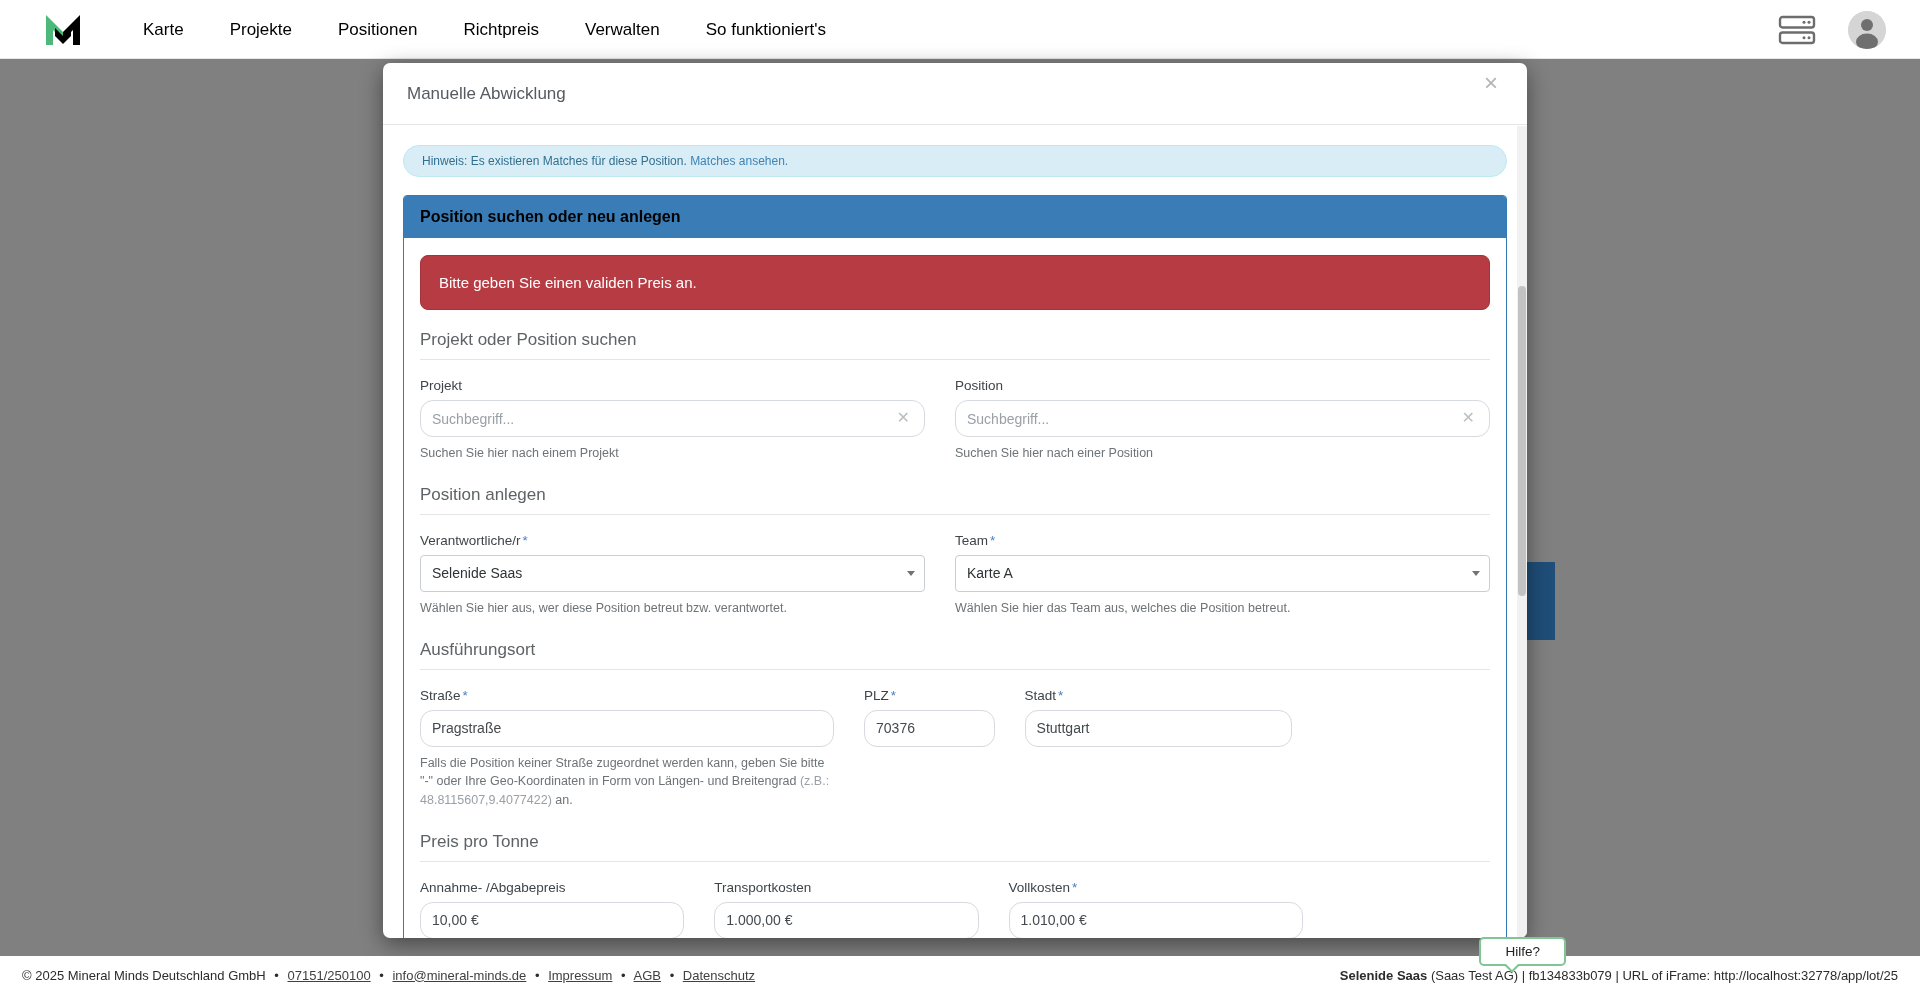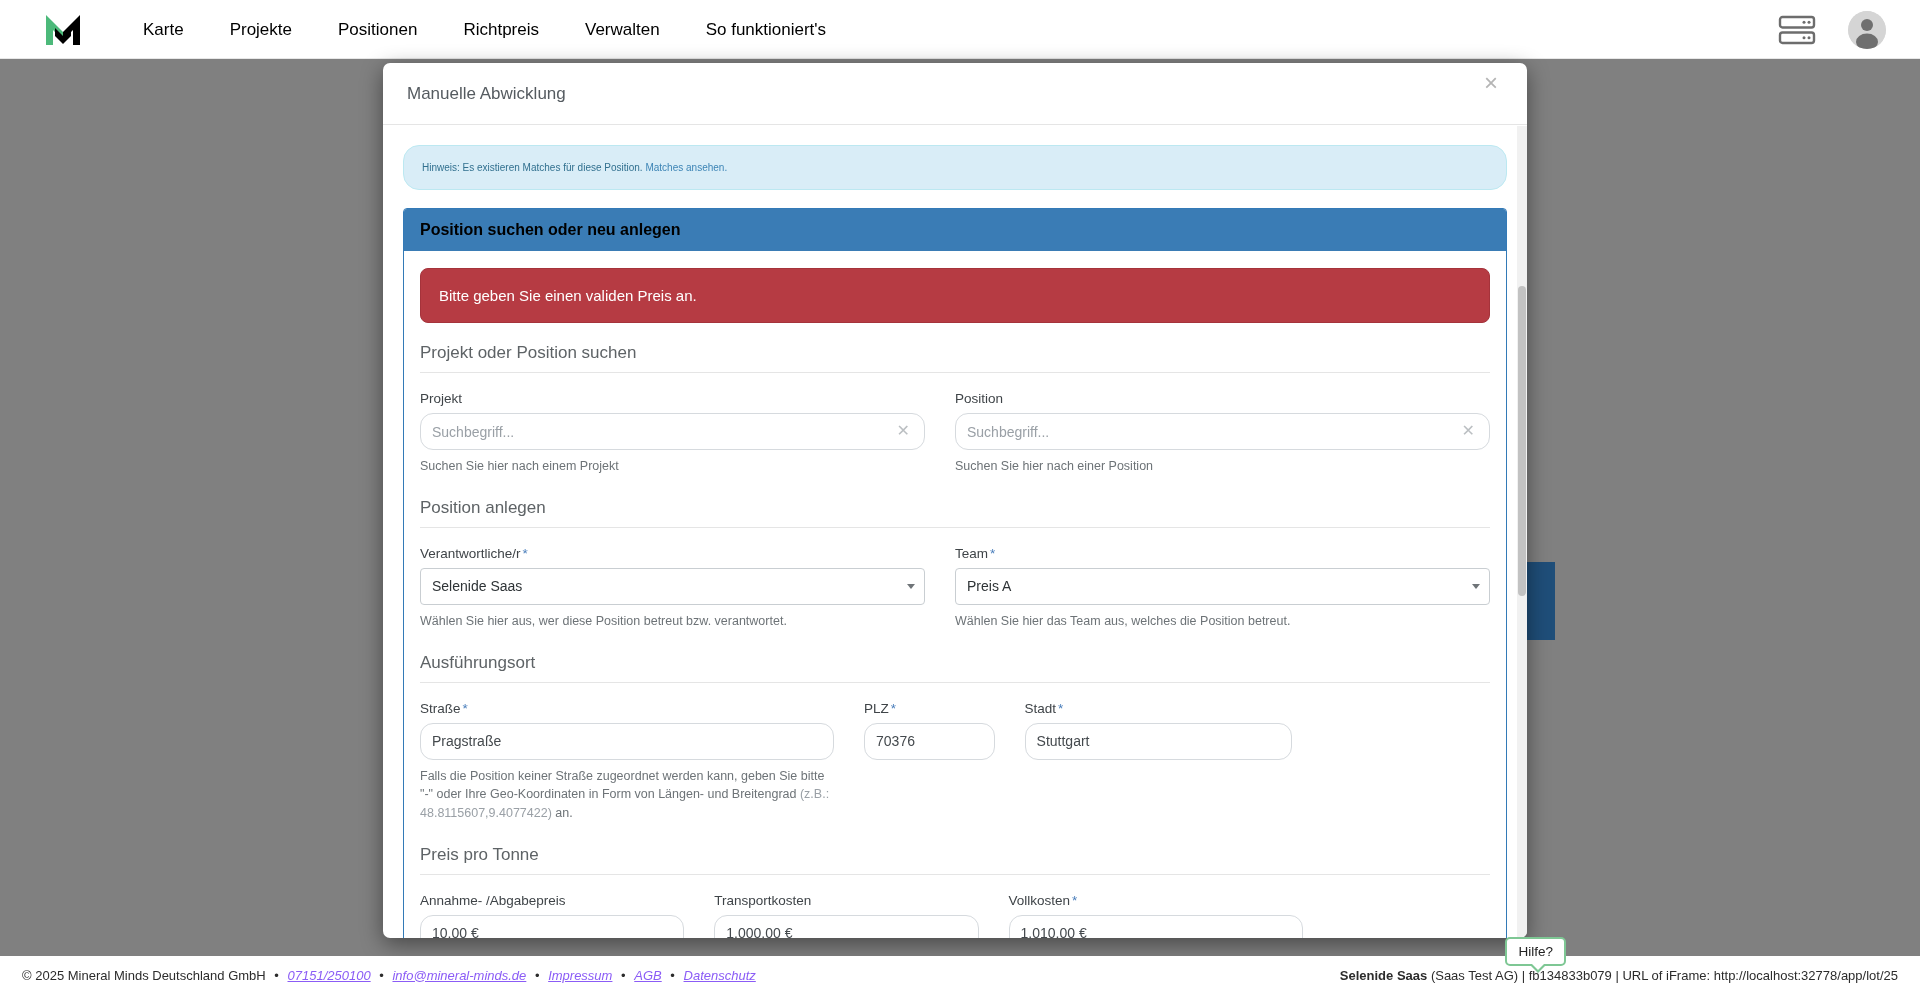--- a/index.html
+++ b/index.html
@@ -64,21 +64,21 @@
     background:#f1f1f1; z-index:22;
   }
   .modal-scrollthumb {
     position:absolute; right:1px; top:160px; width:8px; height:310px;
     background:#c2c2c2; border-radius:4px;
   }
 
   
   .alert-info {
     background:#d9edf7; border:1px solid #bce8f1; border-radius:16px;
-    color:#31708f; font-size:10px; padding:16px 18px; margin-bottom:18px;
+    color:#31708f; font-size:12px; padding:8px 18px; margin-bottom:18px;
   }
   .alert-info a { color:#3c84b5; text-decoration:none; }
 
   
   .panel { border:1px solid #337ab7; border-radius:4px; }
   .panel-heading {
     background:#3a7cb5; color:#000000; font-size:16px; font-weight:bold;
     padding:12px 16px; border-radius:3px 3px 0 0;
   }
   .panel-body { padding:17px 16px 10px 16px; }
@@ -130,41 +130,41 @@
     border-top:5px solid #6f7478;
   }
 
   .mb-sec { margin-bottom:22px; }
   .mb-sm { margin-bottom:18px; }
 
   
   .help-bubble {
     position:absolute; right:14px; bottom:28px; z-index:40;
     background:#ffffff; border:2px solid #7ec794; border-radius:5px;
-    padding:5px 11px; font-size:13.5px; color:#222; cursor:pointer;
+    padding:5px 24px; font-size:13.5px; color:#222; cursor:pointer;
   }
   .help-bubble::after {
     content:""; position:absolute; left:22px; bottom:-9px;
     width:0; height:0; border-left:9px solid transparent;
     border-right:9px solid transparent; border-top:9px solid #7ec794;
   }
   .help-bubble::before {
     content:""; position:absolute; left:24px; bottom:-6px;
     width:0; height:0; border-left:7px solid transparent;
     border-right:7px solid transparent; border-top:7px solid #ffffff; z-index:1;
   }
 
   
   .footer {
     position:absolute; left:0; bottom:0; width:1920px; height:38px;
     background:#ffffff; z-index:30; border-top:0;
     display:flex; align-items:center; justify-content:space-between;
     padding:0 22px; font-size:13px; color:#2c2c2c;
   }
-  .footer a { color:#8b5cf6; text-decoration:underline;font-style:italic; }
+  .footer a { color:#404040; text-decoration:underline; }
   .footer .sep { margin:0 5px; color:#2c2c2c; }
   .footer-right { font-size:13px; color:#2c2c2c; }
   .footer-right b { font-weight:bold; }
 </style>
 </head>
 <body>
 
 <div id="app">
 
   <div class="navbar">
@@ -269,21 +269,21 @@
                   <span class="caret"></span>
                 </div>
                 <div class="help-text">Wählen Sie hier aus, wer diese Position betreut bzw. verantwortet.</div>
               </div>
               <div class="col col-half">
                 <label class="flabel">
                   <span>Team</span><span class="req">*</span>
                 </label>
                 <div class="select-wrap">
                   <div class="select-box">
-                    <span>Preis A</span>
+                    <span>Karte A</span>
                   </div>
                   <span class="caret"></span>
                 </div>
                 <div class="help-text">Wählen Sie hier das Team aus, welches die Position betreut.</div>
               </div>
             </div>
           </div>
 
           <div class="mb-sec">
             <div class="legend">Ausführungsort</div>

